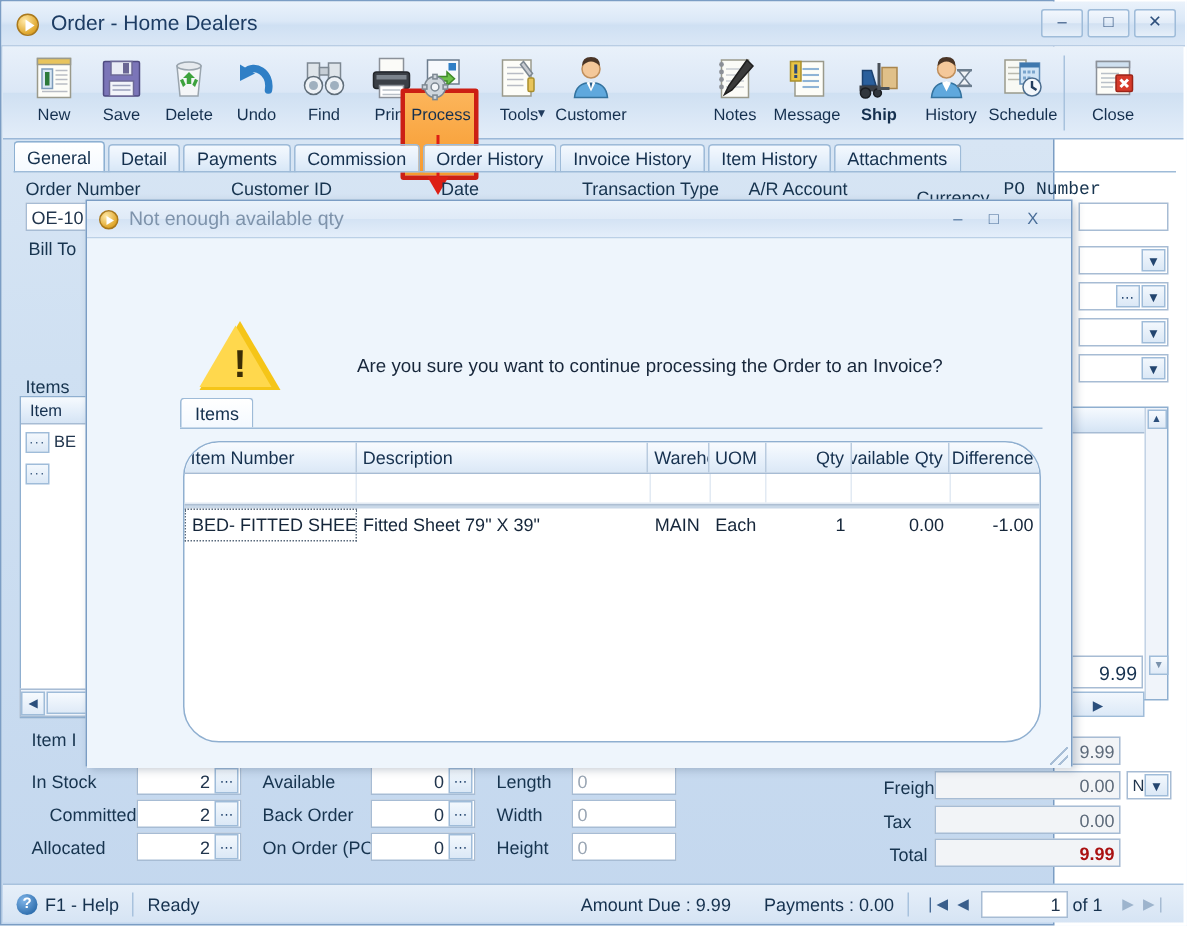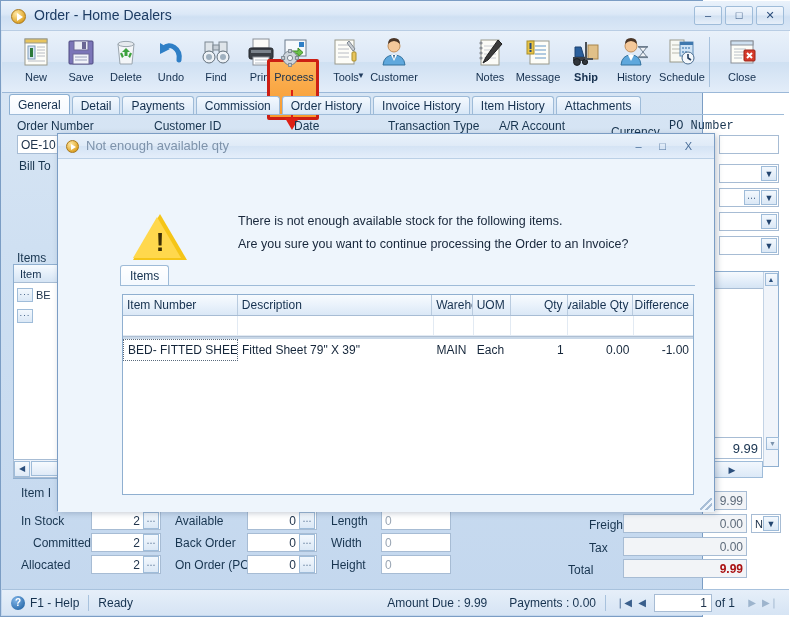--- a/index.html
+++ b/index.html
@@ -767,21 +767,21 @@
   <div class="bl" style="left:588px; top:517px;">Freight</div>
   <div class="fld readonly num" style="left:622px; top:513px; width:124px; height:19px;">0.00</div>
   <div class="fld" style="left:750px; top:513px; width:30px; height:19px; font-size:11px;">
     <span>N</span>
     <div class="caret">▼</div>
   </div>
 
   <div class="bl" style="left:588px; top:540px;">Tax</div>
   <div class="fld readonly num" style="left:622px; top:536px; width:124px; height:19px;">0.00</div>
 
-  <div class="bl" style="left:567px; top:562px;">Total</div>
+  <div class="bl" style="left:592px; top:562px;">Total</div>
   <div class="fld readonly num" style="left:622px; top:558px; width:124px; height:19px; color:#aa1111; font-weight:bold;">9.99</div>
 
   <div id="status-bar">
     <div class="sb-help-icon">?</div>
     <div>F1 - Help</div>
     <div class="sb-div"></div>
     <div>Ready</div>
     <div style="flex:1"></div>
     <div>Amount Due : 9.99</div>
     <div style="width:22px"></div>
@@ -806,36 +806,35 @@
     </div>
 
     <div id="dlg-body">
 
       <div>
         <div id="warn-icon"></div>
         <div id="warn-icon-inner"></div>
         <div id="warn-bang">!</div>
       </div>
 
-      <div class="dlg-msg" style="top:55px;">There is not enough available stock for the following items.</div>
       <div class="dlg-msg" style="top:78px;">Are you sure you want to continue processing the Order to an Invoice?</div>
 
       <div class="dlg-btn" style="left:209px;">
         <span class="mn">Y</span>
           <span>es</span>
       </div>
       <div class="dlg-btn" style="left:311px;">
         <span class="mn">N</span>
           <span>o</span>
       </div>
 
       <div id="dlg-items-tab" style="top:106px;">Items</div>
       <div id="dlg-items-underline" style="top:126px;"></div>
 
-      <div id="dlg-grid" style="top:135px;">
+      <div id="dlg-grid" style="top:135px;border-radius:24px;">
 
         <div id="dlg-grid-head">
           <div class="gh" style="width:130px;">Item Number</div>
           <div class="gh" style="width:221px;">Description</div>
           <div class="gh" style="width:45px;">Wareho</div>
           <div class="gh" style="width:42px;">UOM</div>
           <div class="gh num" style="width:64px;">Qty</div>
           <div class="gh num" style="width:74px;">Available Qty</div>
           <div class="gh num" style="width:67px;border-right:none;">Difference</div>
         </div>

